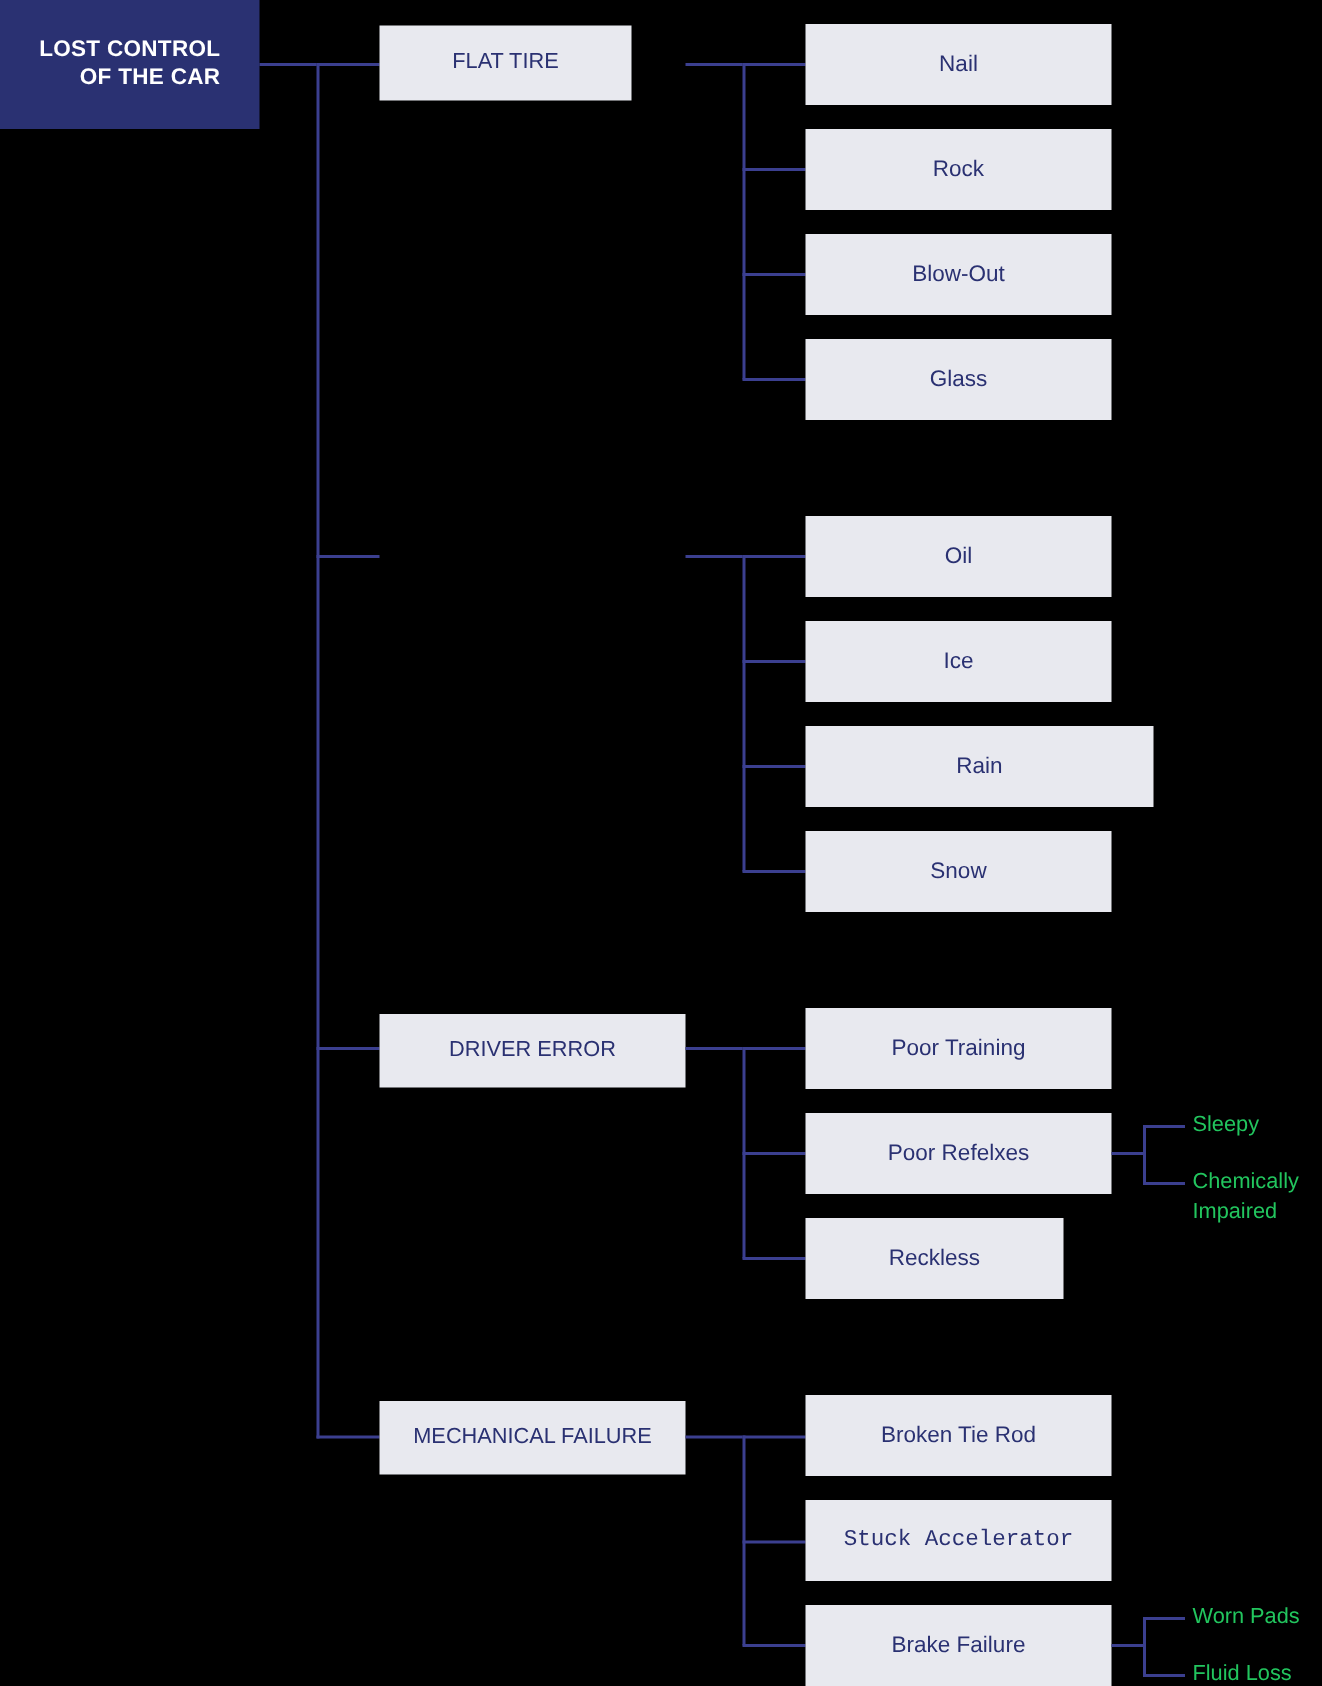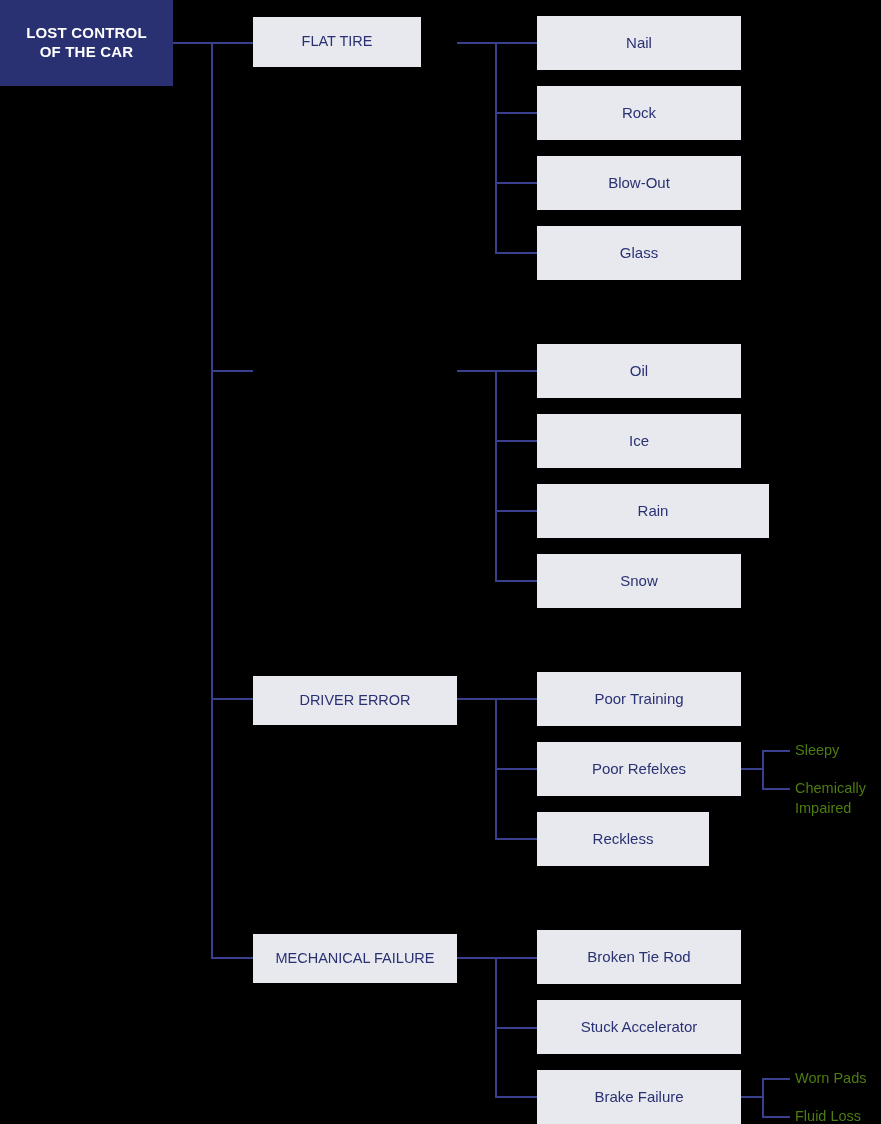--- a/index.html
+++ b/index.html
@@ -52,21 +52,21 @@
     color: #2a3172;
     font-size: 15px;
     font-weight: 400;
     align-items: flex-start;
     padding-top: 18px;
   }
 
   
   .node-text {
     position: absolute;
-    color: #4d7c0f;
+    color: #22c55e;
     font-size: 14.5px;
     font-weight: 400;
     line-height: 1.35;
     white-space: nowrap;
     text-align: left;
   }
   .node-text.wrap {
     white-space: normal;
     width: 110px;
   }
@@ -77,21 +77,21 @@
     background: #3b3f8f;
   }
   .line.h { height: 1.6px; }
   .line.v { width: 1.6px; }
 </style>
 </head>
 <body>
 
 <div id="canvas">
 
-  <div class="node node-root" style="left:0px; top:0px; width:173px; height:86px;">
+  <div class="node node-root" style="left:0px; top:0px; width:173px; height:86px;text-align:right;">
     <div>
       <span>LOST CONTROL</span><br>
       <span>OF THE CAR</span>
     </div>
   </div>
 
   <div class="line h" style="left:173px; top:42px; width:38px;"></div>
 
   <div class="line v" style="left:211px; top:42px; height:917px;"></div>
 
@@ -190,21 +190,21 @@
   <div class="line h" style="left:457px; top:957px; width:38px;"></div>
   <div class="line v" style="left:495px; top:957px; height:140px;"></div>
 
   <div class="line h" style="left:495px; top:957px; width:42px;"></div>
   <div class="line h" style="left:495px; top:1027px; width:42px;"></div>
   <div class="line h" style="left:495px; top:1096px; width:42px;"></div>
 
   <div class="node node-l3" style="left:537px; top:930px; width:204px; height:54px;">
     <span>Broken Tie Rod</span>
   </div>
-  <div class="node node-l3" style="left:537px; top:1000px; width:204px; height:54px;">
+  <div class="node node-l3" style="left:537px; top:1000px; width:204px; height:54px;font-family:Liberation Mono, monospace;">
     <span>Stuck Accelerator</span>
   </div>
   <div class="node node-l3" style="left:537px; top:1070px; width:204px; height:54px;">
     <span>Brake Failure</span>
   </div>
 
   <div class="line h" style="left:741px; top:1096px; width:21px;"></div>
   <div class="line v" style="left:762px; top:1078px; height:38px;"></div>
   <div class="line h" style="left:762px; top:1078px; width:28px;"></div>
   <div class="line h" style="left:762px; top:1116px; width:28px;"></div>

